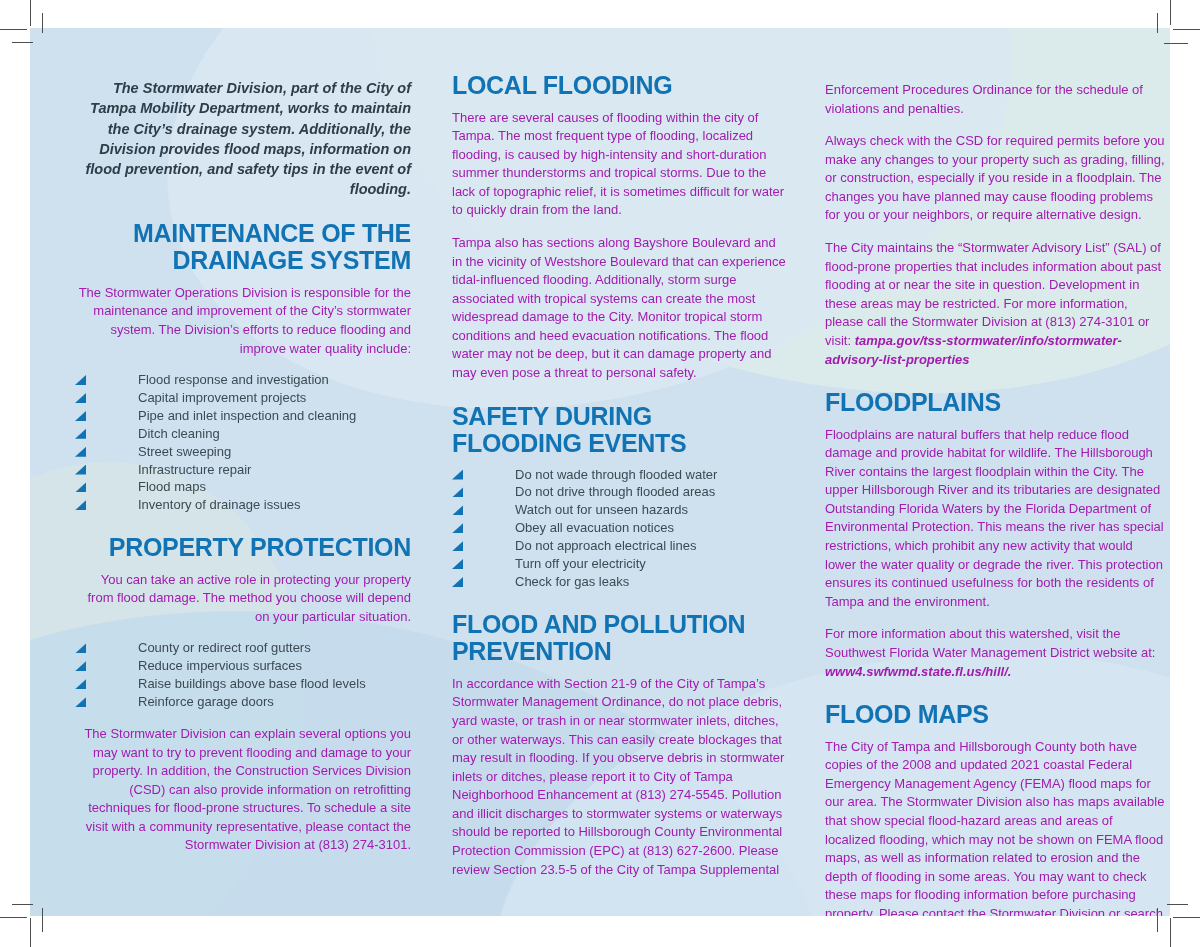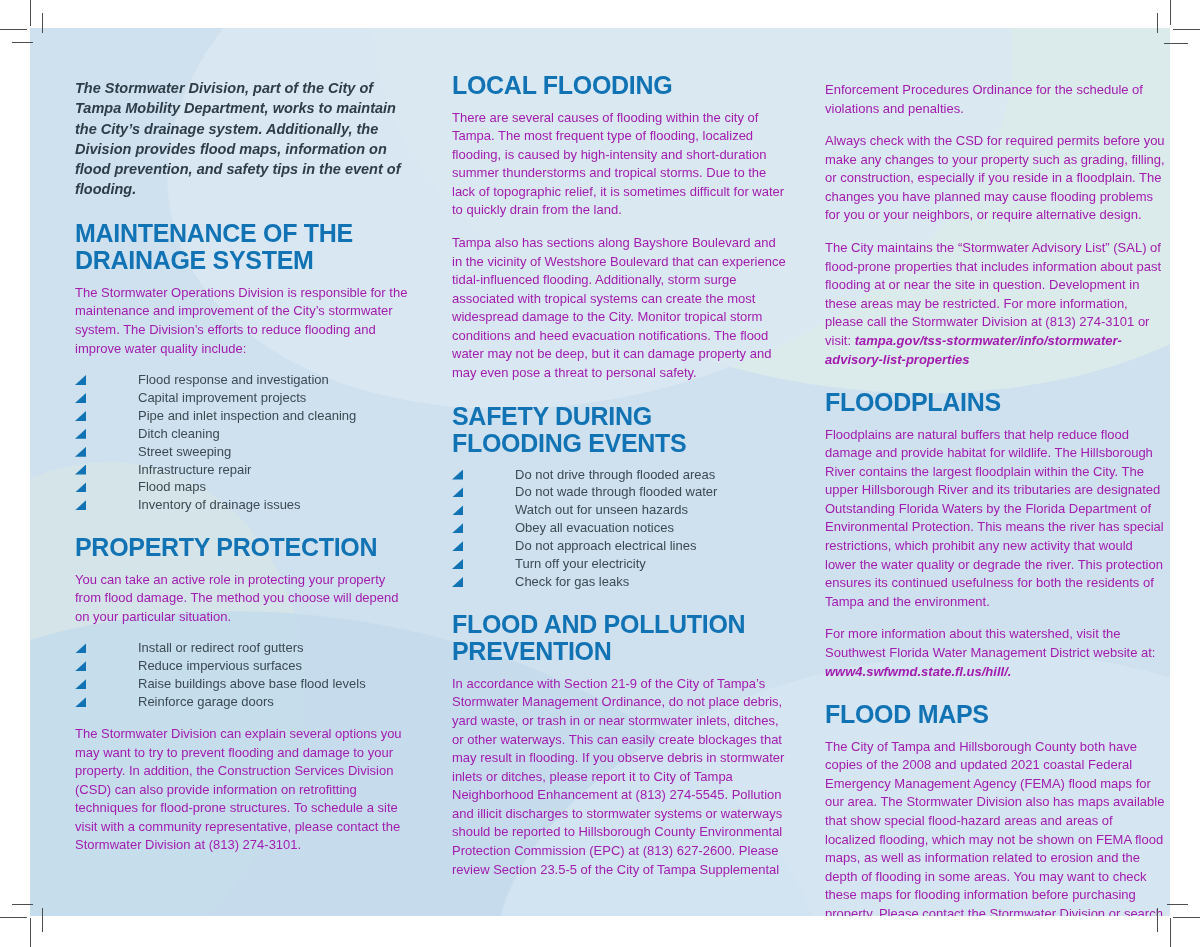--- a/index.html
+++ b/index.html
@@ -14,21 +14,21 @@
   }
   
   .wave{position:absolute;border-radius:50%;}
   .wave-green-top{right:-180px;top:-280px;width:980px;height:640px;background:#dcebe9;transform:rotate(9deg);opacity:.9;}
   .wave-light-mid{left:130px;top:-190px;width:860px;height:560px;background:#d9e8f2;transform:rotate(-14deg);opacity:.85;}
   .wave-green-left{left:-160px;top:430px;width:430px;height:520px;background:#d9e7e4;transform:rotate(18deg);opacity:.55;}
   .wave-dark-bottom{left:-260px;bottom:-380px;width:1060px;height:680px;background:#c4dbec;transform:rotate(8deg);opacity:.9;}
   .wave-light-bottom-right{right:-220px;bottom:-300px;width:900px;height:560px;background:#d7e7f2;transform:rotate(-7deg);opacity:.7;}
 
   .col{position:absolute;top:50px;}
-  .col-1{left:45px;width:336px;}
+  .col-1{left:45px;width:336px;text-align:right;}
   .col-2{left:422px;width:336px;top:44px;}
   .col-3{left:795px;width:340px;top:53px;}
 
   .intro{
     font-size:14.5px;line-height:1.4;font-weight:bold;font-style:italic;
     color:#2e3d48;margin:0 0 4px 0;
   }
   .heading{
     font-size:25px;line-height:1.1;font-weight:bold;color:#1173b4;
     letter-spacing:-0.3px;margin:20px 0 9px 0;white-space:pre-line;
@@ -99,21 +99,21 @@
           <li>
             <span class="tri"></span>
             <span>Inventory of drainage issues</span>
           </li>
         </ul>
         <h2 class="heading">PROPERTY PROTECTION</h2>
         <p class="para"><span>You can take an active role in protecting your property from flood damage. The method you choose will depend on your particular situation.</span></p>
         <ul class="bullets">
           <li>
             <span class="tri"></span>
-            <span>Install or redirect roof gutters</span>
+            <span>County or redirect roof gutters</span>
           </li>
           <li>
             <span class="tri"></span>
             <span>Reduce impervious surfaces</span>
           </li>
           <li>
             <span class="tri"></span>
             <span>Raise buildings above base flood levels</span>
           </li>
           <li>
@@ -125,25 +125,25 @@
       </div>
     <div class="col col-2">
         <h2 class="heading">LOCAL FLOODING</h2>
         <p class="para"><span>There are several causes of flooding within the city of Tampa. The most frequent type of flooding, localized flooding, is caused by high-intensity and short-duration summer thunderstorms and tropical storms. Due to the lack of topographic relief, it is sometimes difficult for water to quickly drain from the land.</span></p>
         <p class="para"><span>Tampa also has sections along Bayshore Boulevard and in the vicinity of Westshore Boulevard that can experience tidal-influenced flooding. Additionally, storm surge associated with tropical systems can create the most widespread damage to the City. Monitor tropical storm conditions and heed evacuation notifications. The flood water may not be deep, but it can damage property and may even pose a threat to personal safety.</span></p>
         <h2 class="heading">SAFETY DURING
 FLOODING EVENTS</h2>
         <ul class="bullets">
           <li>
             <span class="tri"></span>
-            <span>Do not drive through flooded areas</span>
+            <span>Do not wade through flooded water</span>
           </li>
           <li>
             <span class="tri"></span>
-            <span>Do not wade through flooded water</span>
+            <span>Do not drive through flooded areas</span>
           </li>
           <li>
             <span class="tri"></span>
             <span>Watch out for unseen hazards</span>
           </li>
           <li>
             <span class="tri"></span>
             <span>Obey all evacuation notices</span>
           </li>
           <li>

